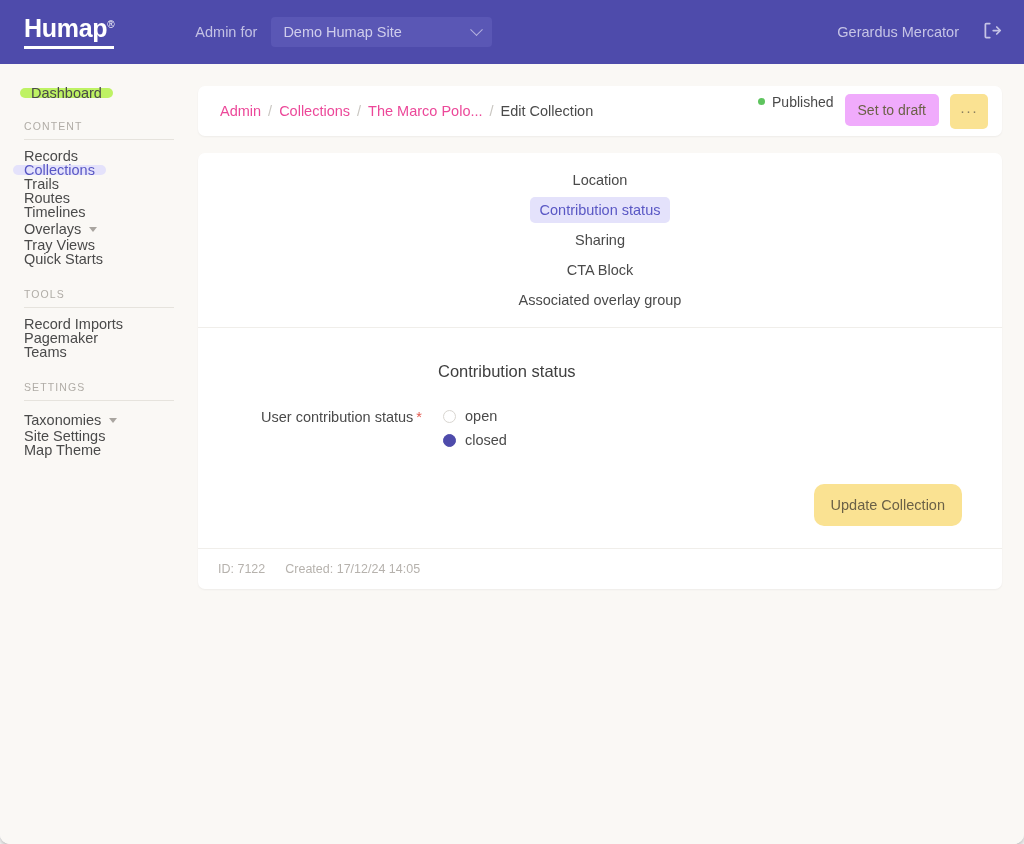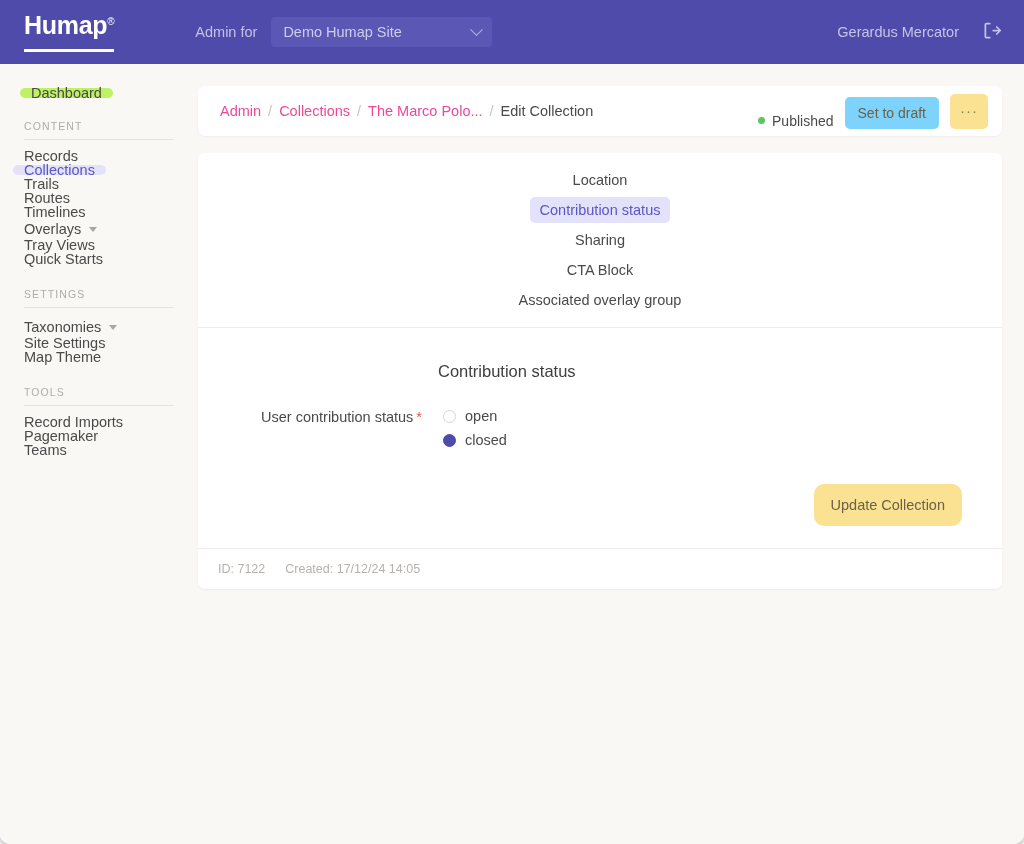--- a/index.html
+++ b/index.html
@@ -34,21 +34,21 @@
     padding: 0 22px 0 22px;
     position: relative;
     z-index: 5;
   }
   .brand {
     color: #ffffff;
     font-size: 25px;
     font-weight: bold;
     letter-spacing: -0.3px;
     border-bottom: 3px solid #ffffff;
-    padding-bottom: 11px;
+    padding-bottom: 4px;
     line-height: 1.05;
     position: relative;
     margin-left: 2px;
   }
   .brand-reg {
     font-size: 10px;
     vertical-align: super;
     font-weight: normal;
     line-height: 1;
   }
@@ -183,39 +183,39 @@
     margin-bottom: 17px;
   }
   .crumbs { display: flex; align-items: center; font-size: 14.5px; }
   .crumb-link { color: #ec4899; cursor: pointer; white-space: nowrap; }
   .crumb-current { color: #4a4a4a; white-space: nowrap; }
   .crumb-sep { color: #c9c6c1; margin: 0 7px; }
 
   .crumb-right {
     margin-left: auto;
     display: flex;
-    align-items: flex-end;
+    align-items: flex-start;
     gap: 11px;
   }
   .status-chip {
     display: flex;
     align-items: center;
     gap: 7px;
     font-size: 14px;
     color: #4a4a4a;
     white-space: nowrap;
   }
   .status-dot {
     width: 7px; height: 7px;
     border-radius: 50%;
     background: #5ec45e;
     flex: none;
   }
   .btn-yellow {
-    background: #7dd3fc;
+    background: #f0abfc;
     color: #6b6147;
     border: none;
     border-radius: 5px;
     font-family: inherit;
     font-size: 14px;
     padding: 8px 13px;
     cursor: pointer;
     white-space: nowrap;
   }
   .btn-dots {
@@ -380,47 +380,47 @@
                 </span></li>
               <li class="nav-row"><span class="nav-item">
                   <span>Tray Views</span>
                 </span></li>
               <li class="nav-row"><span class="nav-item">
                   <span>Quick Starts</span>
                 </span></li>
             </ul>
           </div>
           <div class="nav-section">
+            <div class="section-label">TOOLS</div>
+            <div class="section-rule"></div>
+            <ul class="nav-list">
+              <li class="nav-row"><span class="nav-item">
+                  <span>Record Imports</span>
+                </span></li>
+              <li class="nav-row"><span class="nav-item">
+                  <span>Pagemaker</span>
+                </span></li>
+              <li class="nav-row"><span class="nav-item">
+                  <span>Teams</span>
+                </span></li>
+            </ul>
+          </div>
+          <div class="nav-section">
             <div class="section-label">SETTINGS</div>
             <div class="section-rule"></div>
             <ul class="nav-list">
               <li class="nav-row"><span class="nav-item">
                   <span>Taxonomies</span>
                   <span class="caret-sm"></span>
                 </span></li>
               <li class="nav-row"><span class="nav-item">
                   <span>Site Settings</span>
                 </span></li>
               <li class="nav-row"><span class="nav-item">
                   <span>Map Theme</span>
-                </span></li>
-            </ul>
-          </div>
-          <div class="nav-section">
-            <div class="section-label">TOOLS</div>
-            <div class="section-rule"></div>
-            <ul class="nav-list">
-              <li class="nav-row"><span class="nav-item">
-                  <span>Record Imports</span>
-                </span></li>
-              <li class="nav-row"><span class="nav-item">
-                  <span>Pagemaker</span>
-                </span></li>
-              <li class="nav-row"><span class="nav-item">
-                  <span>Teams</span>
                 </span></li>
             </ul>
           </div>
         </div>
     </nav>
 
     <main class="main">
 
       <div class="card crumb-bar">
         <div class="crumbs" id="crumbs">

